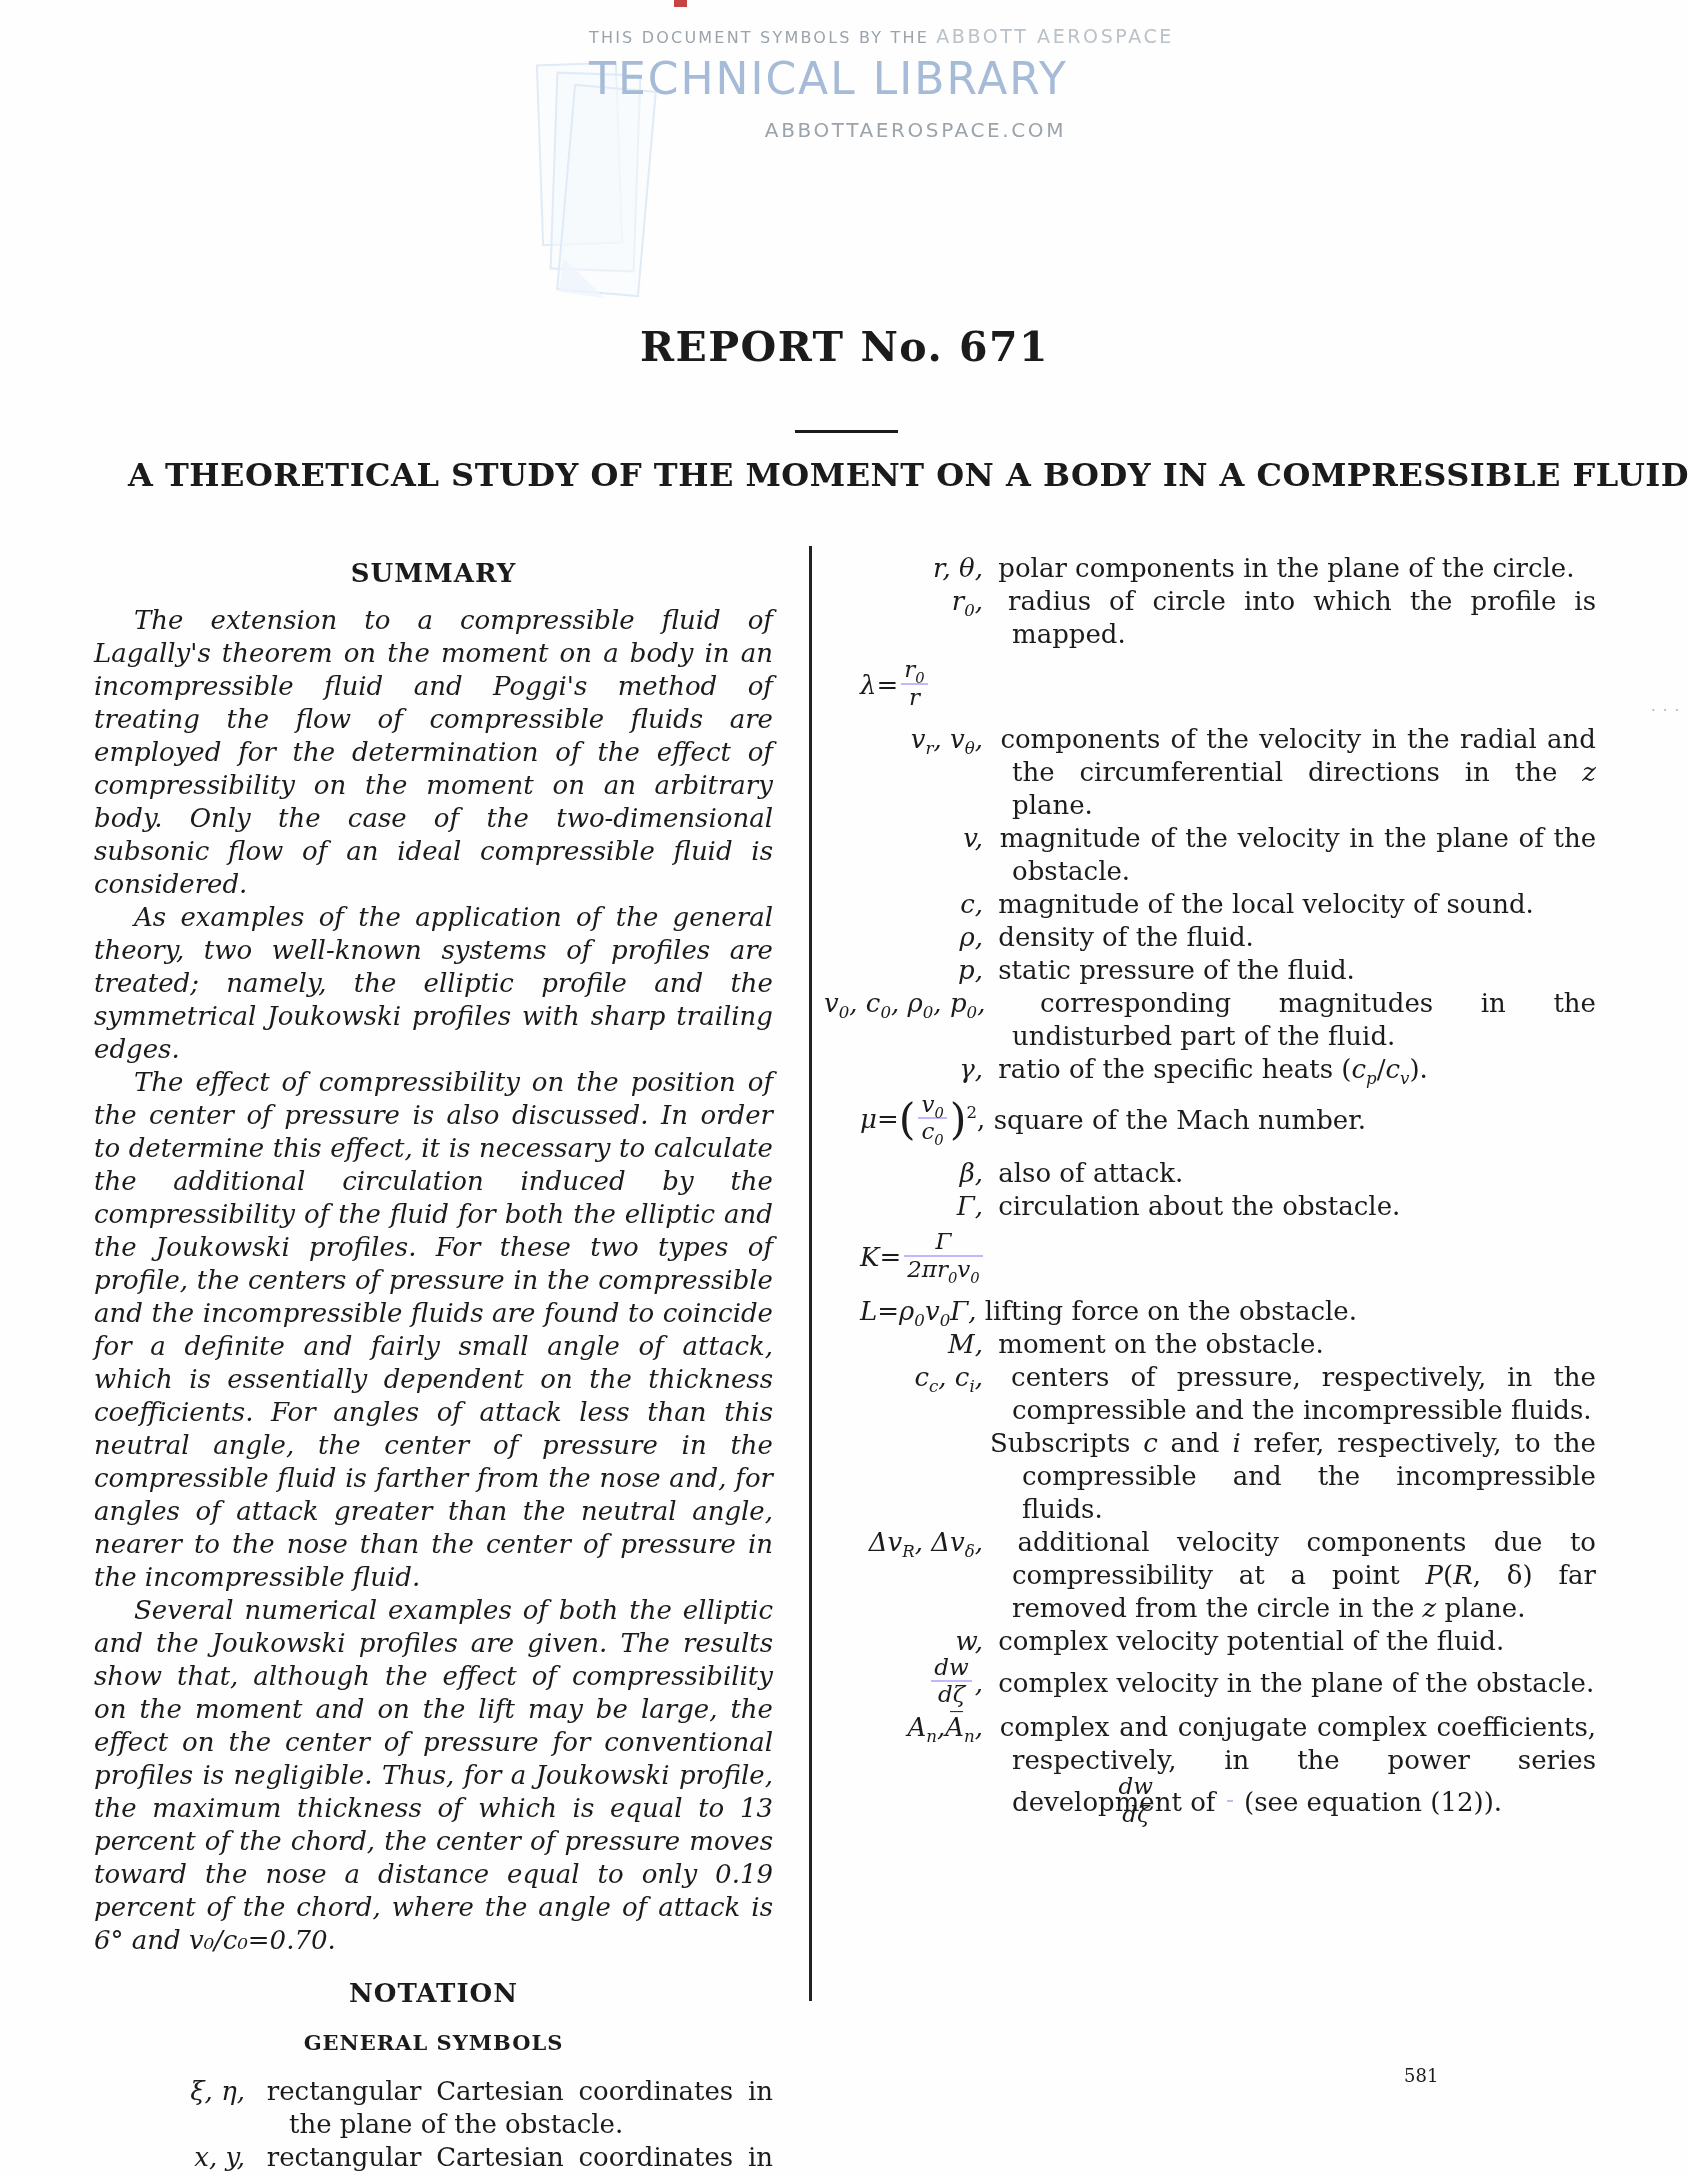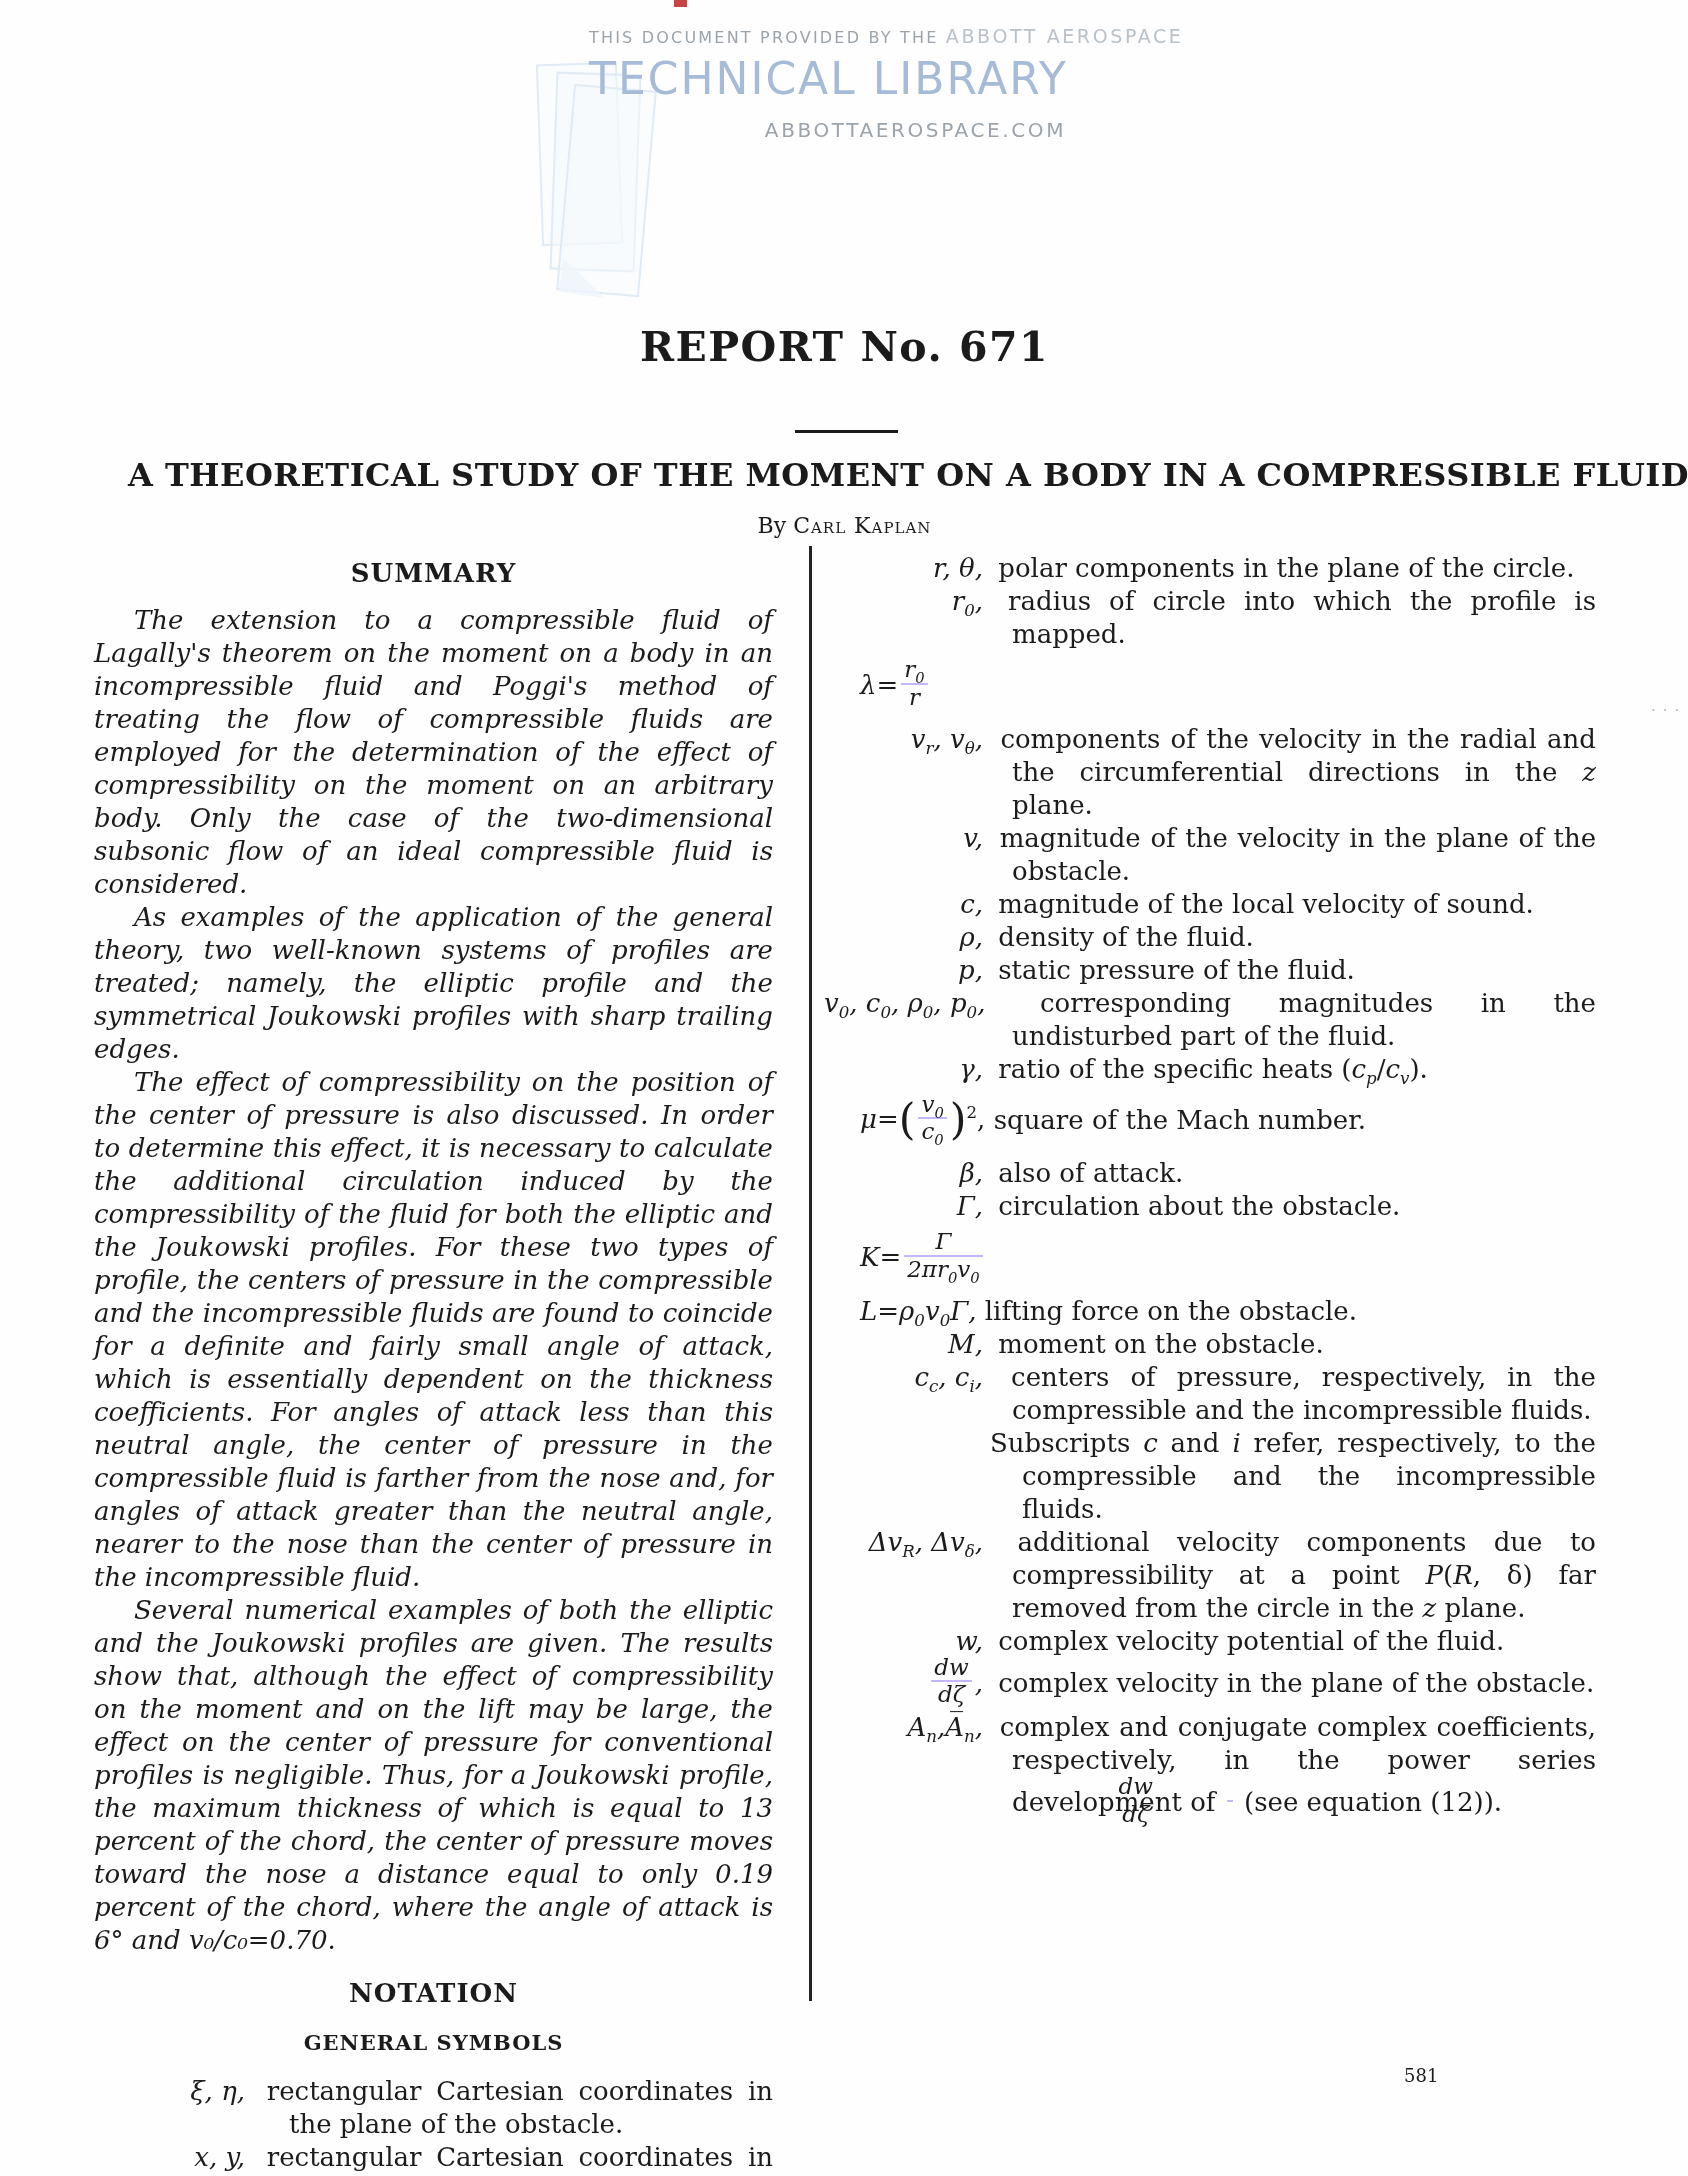--- a/index.html
+++ b/index.html
@@ -70,36 +70,32 @@
 
   <div class="wm-icon">
     <div class="pg pg1"></div>
       <div class="pg pg2"></div>
       <div class="pg pg3"></div>
       <div class="fold"></div>
   </div>
 
   <div class="wm">
     <div class="wm-line1">
-      <span>THIS DOCUMENT PROVIDED BY THE</span>
+      <span>THIS DOCUMENT SYMBOLS BY THE</span>
       <span class="brand">ABBOTT AEROSPACE</span>
     </div>
     <div class="wm-line2">TECHNICAL LIBRARY</div>
     <div class="wm-line3">ABBOTTAEROSPACE.COM</div>
   </div>
 
   <div class="scan-dots">...</div>
 
   <div class="report-no">REPORT No. 671</div>
   <div class="title-rule"></div>
   <div class="paper-title">A THEORETICAL STUDY OF THE MOMENT ON A BODY IN A COMPRESSIBLE FLUID</div>
-  <div class="byline">
-    <span>By</span>
-    <span class="sc">Carl Kaplan</span>
-  </div>
 
   <div class="divider"></div>
 
   <div class="col col-left">
     <p class="col-heading">SUMMARY</p>
     <div id="summary-paras">
         <p class="sum-p">The extension to a compressible fluid of Lagally's theorem on the moment on a body in an incompressible fluid and Poggi's method of treating the flow of compressible fluids are employed for the determination of the effect of compressibility on the moment on an arbitrary body.  Only the case of the two-dimensional subsonic flow of an ideal compressible fluid is considered.</p>
         <p class="sum-p">As examples of the application of the general theory, two well-known systems of profiles are treated; namely, the elliptic profile and the symmetrical Joukowski profiles with sharp trailing edges.</p>
         <p class="sum-p">The effect of compressibility on the position of the center of pressure is also discussed.  In order to determine this effect, it is necessary to calculate the additional circulation induced by the compressibility of the fluid for both the elliptic and the Joukowski profiles.  For these two types of profile, the centers of pressure in the compressible and the incompressible fluids are found to coincide for a definite and fairly small angle of attack, which is essentially dependent on the thickness coefficients.  For angles of attack less than this neutral angle, the center of pressure in the compressible fluid is farther from the nose and, for angles of attack greater than the neutral angle, nearer to the nose than the center of pressure in the incompressible fluid.</p>
         <p class="sum-p">Several numerical examples of both the elliptic and the Joukowski profiles are given.  The results show that, although the effect of compressibility on the moment and on the lift may be large, the effect on the center of pressure for conventional profiles is negligible.  Thus, for a Joukowski profile, the maximum thickness of which is equal to 13 percent of the chord, the center of pressure moves toward the nose a distance equal to only 0.19 percent of the chord, where the angle of attack is 6° and v₀/c₀=0.70.</p>

